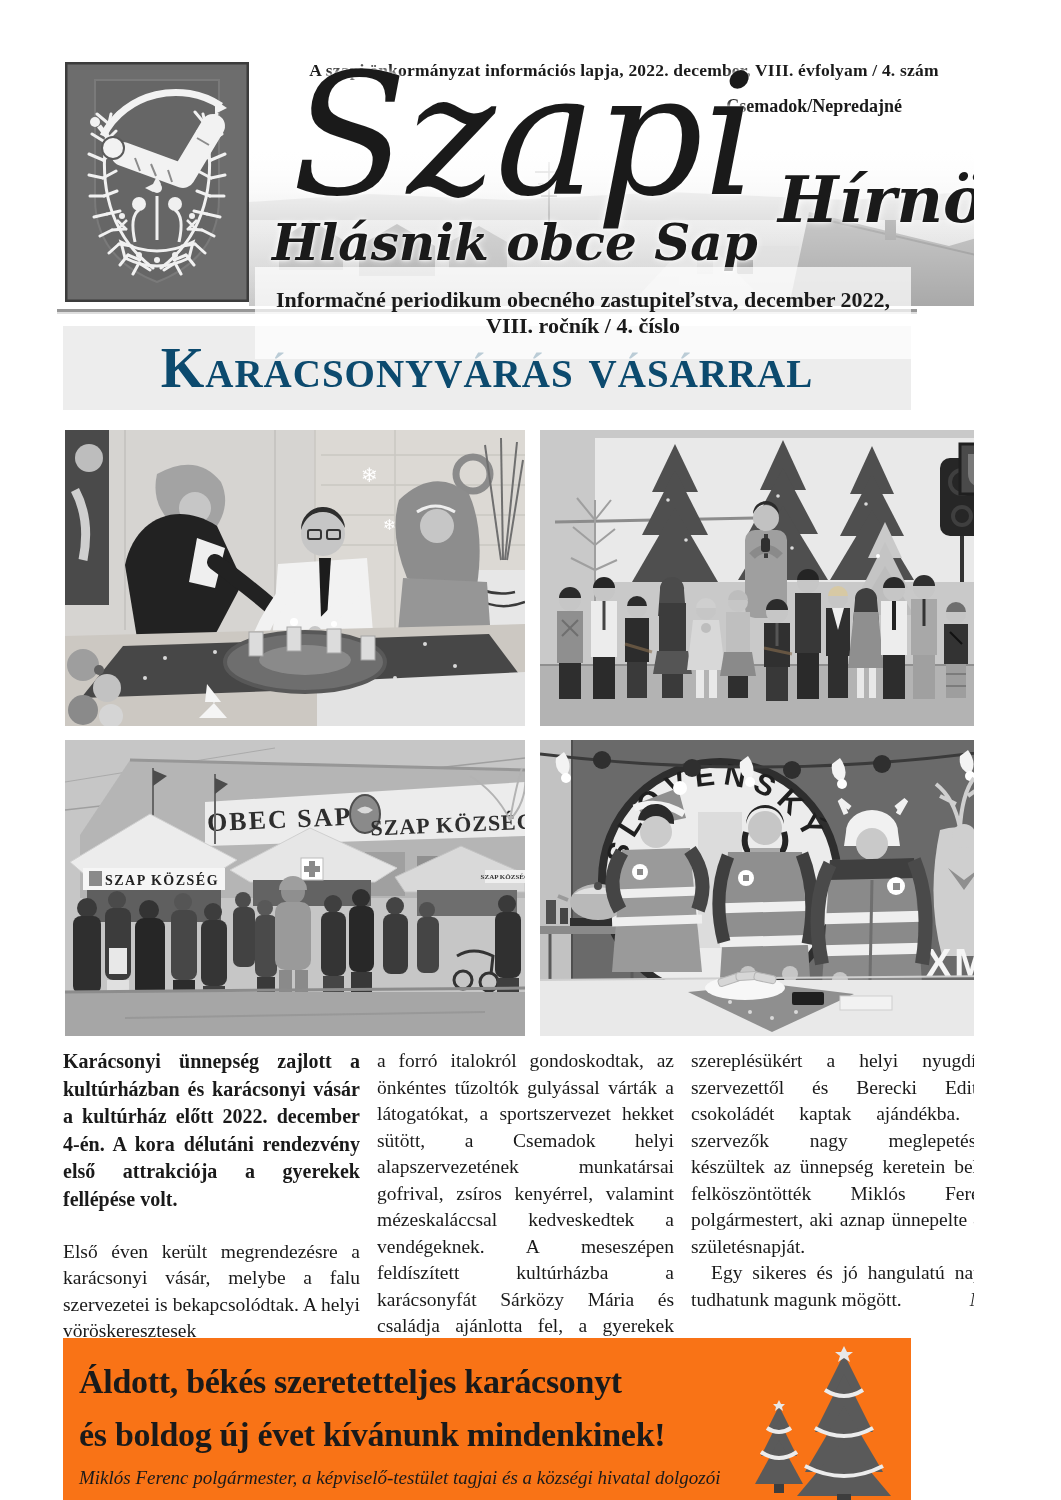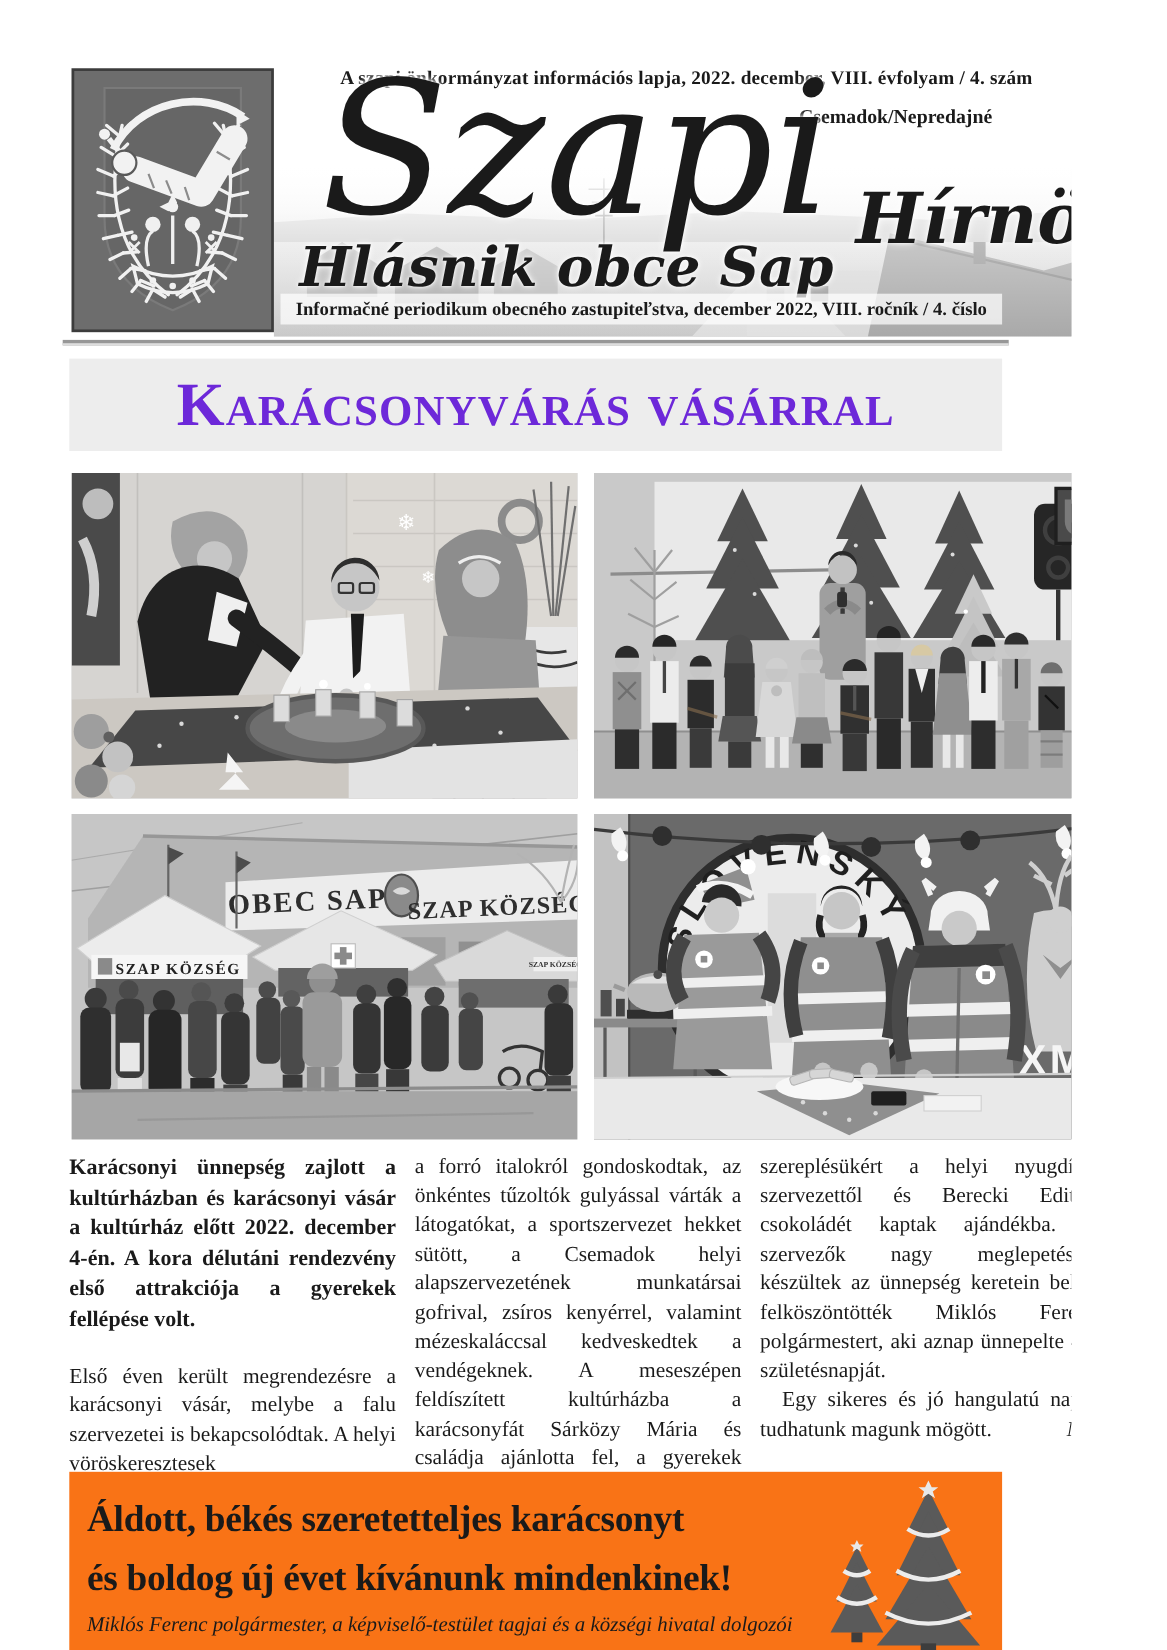--- a/index.html
+++ b/index.html
@@ -16,28 +16,28 @@
   .title-main{position:absolute;left:292px;top:52px;z-index:6;font-family:"DejaVu Serif",serif;
               font-style:italic;font-weight:normal;font-size:168px;line-height:1;
               text-shadow:0 0 8px #fff,0 0 3px #fff;}
   .title-suffix{position:absolute;left:778px;top:168px;z-index:6;font-family:"DejaVu Serif",serif;
               font-style:italic;font-weight:bold;font-size:64px;line-height:1;
               text-shadow:0 0 8px #fff,0 0 3px #fff;}
   .subtitle-script{position:absolute;left:272px;top:218px;z-index:6;font-family:"DejaVu Serif",serif;
               font-style:italic;font-weight:bold;font-size:50px;line-height:1;
               text-shadow:0 0 7px #fff,0 0 3px #fff;}
   .mast-bottom{position:absolute;left:255px;right:63px;top:267px;z-index:7;text-align:center;
-              font-weight:bold;font-size:17px;padding:4px 0;background:rgba(255,255,255,.72);}
+              font-weight:bold;font-size:22px;padding:20px 0;background:rgba(255,255,255,.72);}
   .rule{position:absolute;top:309px;left:57px;right:57px;height:3px;background:#979797;
         border-bottom:2px solid #dedede;}
 
   
   .headline-band{position:absolute;top:326px;left:63px;right:63px;height:84px;background:#ededed;
         display:flex;align-items:center;justify-content:center;}
-  .headline-band h1{margin:0;font-size:56px;font-weight:600;letter-spacing:1px;color:#6d28d9;
+  .headline-band h1{margin:0;font-size:56px;font-weight:600;letter-spacing:1px;color:#0c4a6e;
         font-variant:small-caps;white-space:nowrap;}
 
   
   .photo{position:absolute;overflow:hidden;background:#cfcfcf;}
   .photo svg{display:block;}
   #ph1{left:65px;top:430px;width:460px;height:296px;}
   #ph2{left:540px;top:430px;width:459px;height:296px;}
   #ph3{left:65px;top:740px;width:460px;height:296px;}
   #ph4{left:540px;top:740px;width:459px;height:296px;}
 

